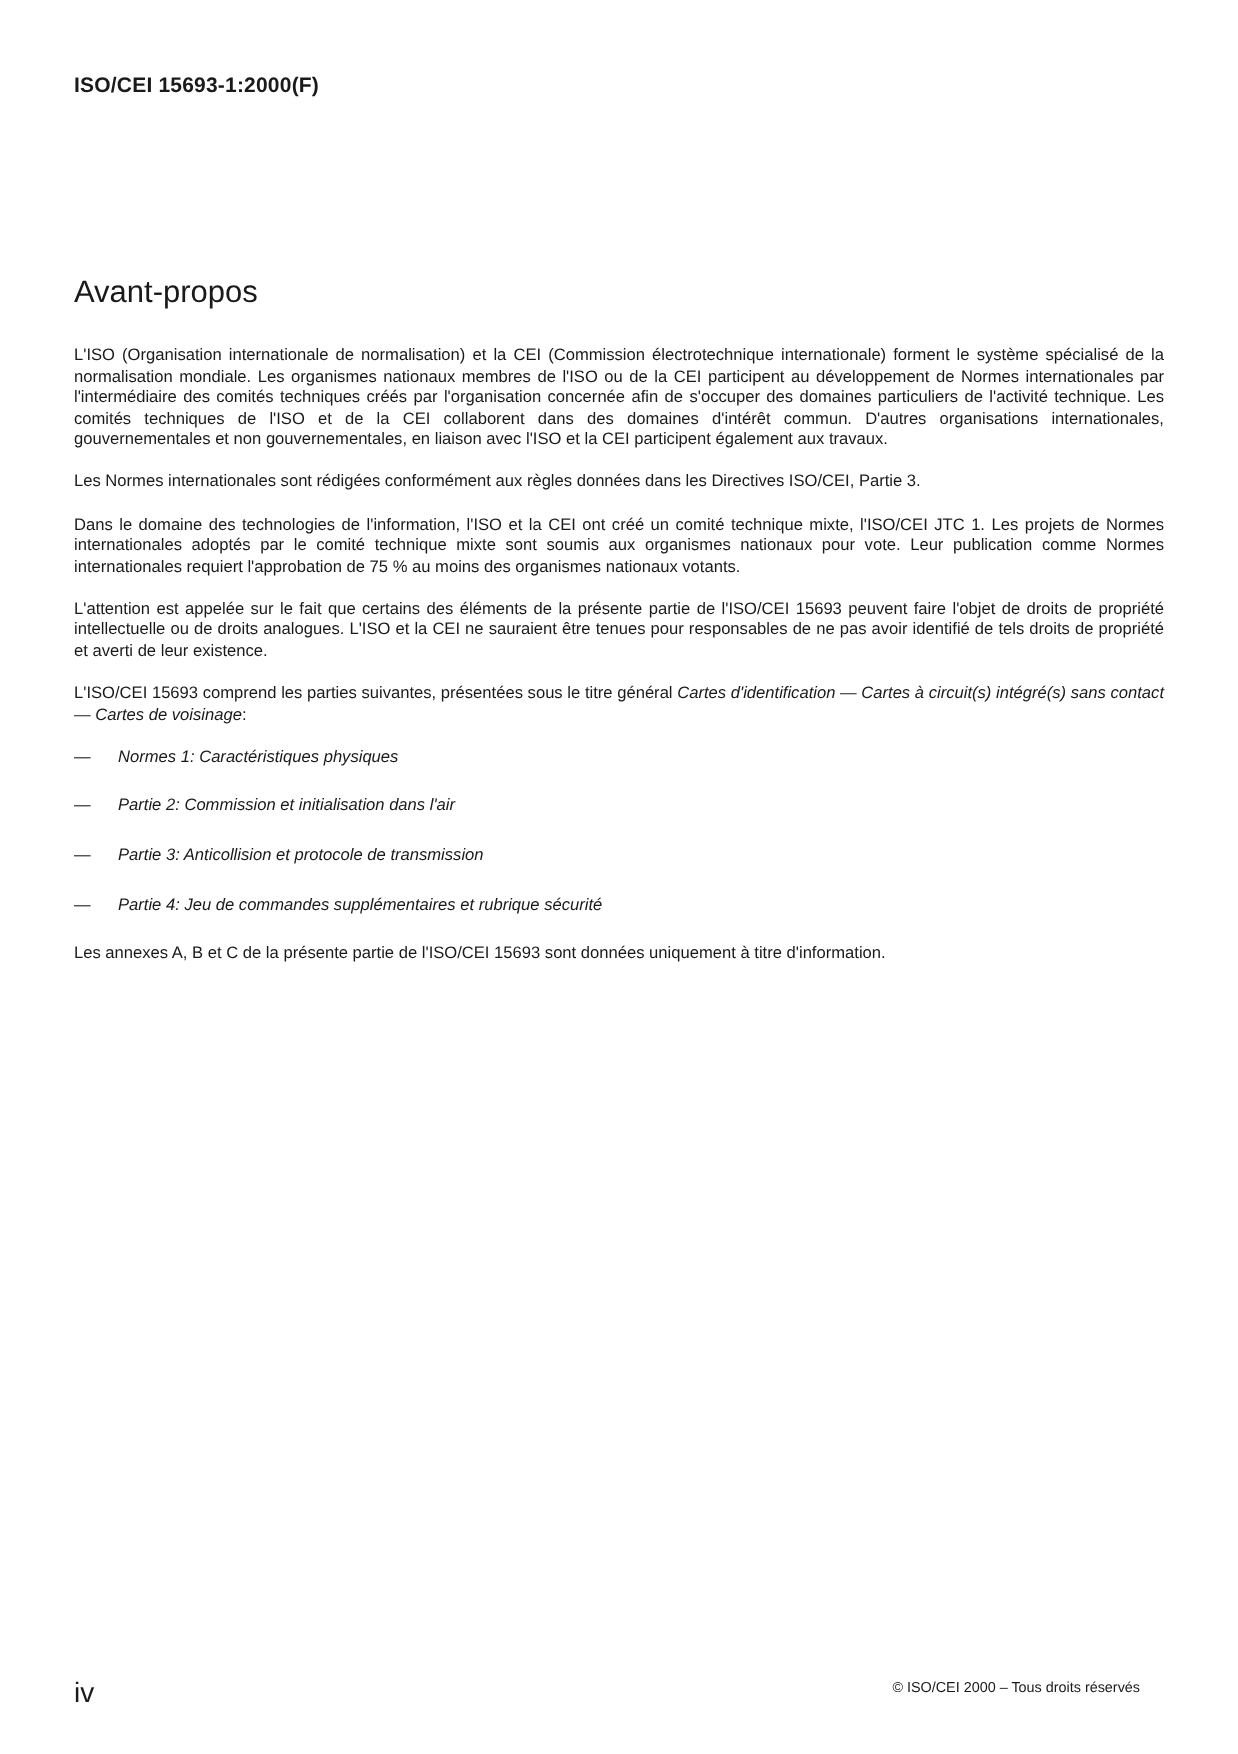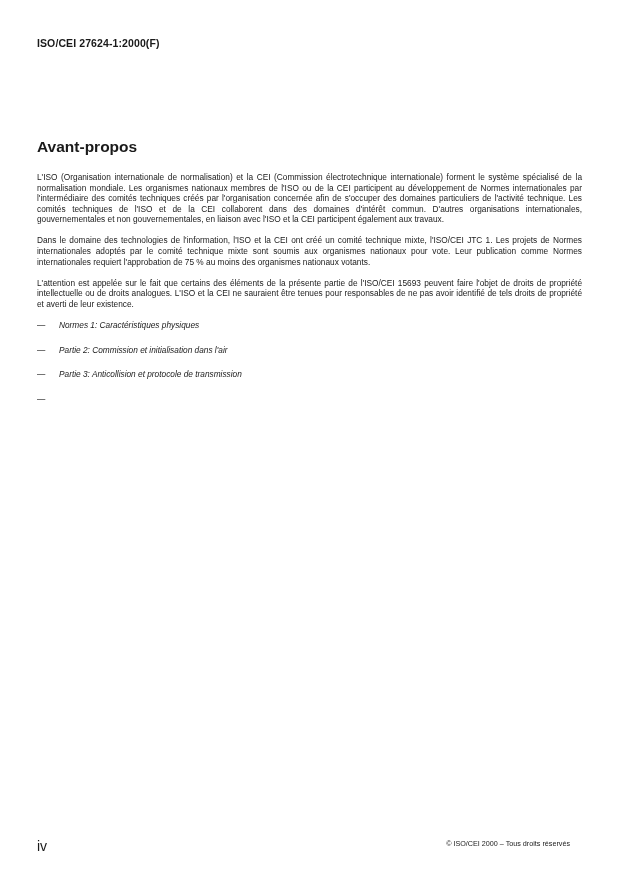--- a/index.html
+++ b/index.html
@@ -6,21 +6,21 @@
   body {
     width: 619px; height: 877px; position: relative; overflow: hidden;
     font-family: "Liberation Sans", sans-serif; color: #1a1a1a;
   }
   .header-code {
     position: absolute; left: 37px; top: 37px;
     font-size: 10.5px; font-weight: bold; letter-spacing: 0.1px;
   }
   .title {
     position: absolute; left: 37px; top: 138px;
-    font-size: 15.5px; font-weight: bold; margin: 0;
+    font-size: 15.5px; font-weight: normal; margin: 0;
   }
   .body-text {
     position: absolute; left: 37px; top: 172px; width: 545px;
     font-size: 8.3px; line-height: 10.6px;
   }
   .body-text p { margin: 0 0 10.5px 0; text-align: justify; }
   .body-text p.last-left { text-align: left; }
   .list-item { display: flex; margin: 0 0 14px 0; font-style: italic; }
   .list-item .dash { width: 22px; font-style: normal; flex: none; }
   .list { margin-top: 2px; }
@@ -28,43 +28,47 @@
   .footer-page {
     position: absolute; left: 37px; top: 838px; font-size: 14px;
   }
   .footer-copy {
     position: absolute; right: 49px; top: 839px; font-size: 7.2px;
   }
 </style>
 </head>
 <body>
 
-<div class="header-code">ISO/CEI 27624-1:2000(F)</div>
+<div class="header-code">ISO/CEI 15693-1:2000(F)</div>
 
 <h1 class="title">Avant-propos</h1>
 
 <div class="body-text">
   <p>L'ISO (Organisation internationale de normalisation) et la CEI (Commission électrotechnique internationale) forment le système spécialisé de la normalisation mondiale. Les organismes nationaux membres de l'ISO ou de la CEI participent au développement de Normes internationales par l'intermédiaire des comités techniques créés par l'organisation concernée afin de s'occuper des domaines particuliers de l'activité technique. Les comités techniques de l'ISO et de la CEI collaborent dans des domaines d'intérêt commun. D'autres organisations internationales, gouvernementales et non gouvernementales, en liaison avec l'ISO et la CEI participent également aux travaux.</p>
+  <p>Les Normes internationales sont rédigées conformément aux règles données dans les Directives ISO/CEI, Partie 3.</p>
   <p>Dans le domaine des technologies de l'information, l'ISO et la CEI ont créé un comité technique mixte, l'ISO/CEI JTC 1. Les projets de Normes internationales adoptés par le comité technique mixte sont soumis aux organismes nationaux pour vote. Leur publication comme Normes internationales requiert l'approbation de 75 % au moins des organismes nationaux votants.</p>
   <p>L'attention est appelée sur le fait que certains des éléments de la présente partie de l'ISO/CEI 15693 peuvent faire l'objet de droits de propriété intellectuelle ou de droits analogues. L'ISO et la CEI ne sauraient être tenues pour responsables de ne pas avoir identifié de tels droits de propriété et averti de leur existence.</p>
+  <p><span>L'ISO/CEI 15693 comprend les parties suivantes, présentées sous le titre général </span><i>Cartes d'identification — Cartes à circuit(s) intégré(s) sans contact — Cartes de voisinage</i><span>:</span></p>
 
   <div class="list">
     <div class="list-item">
       <span class="dash">—</span>
       <span>Normes 1: Caractéristiques physiques</span>
     </div>
     <div class="list-item">
       <span class="dash">—</span>
       <span>Partie 2: Commission et initialisation dans l'air</span>
     </div>
     <div class="list-item">
       <span class="dash">—</span>
       <span>Partie 3: Anticollision et protocole de transmission</span>
     </div>
     <div class="list-item">
       <span class="dash">—</span>
+      <span>Partie 4: Jeu de commandes supplémentaires et rubrique sécurité</span>
     </div>
   </div>
 
+  <p class="last-left">Les annexes A, B et C de la présente partie de l'ISO/CEI 15693 sont données uniquement à titre d'information.</p>
 </div>
 
 <div class="footer-page">iv</div>
 <div class="footer-copy">© ISO/CEI 2000 – Tous droits réservés</div>
 
 </body></html>

